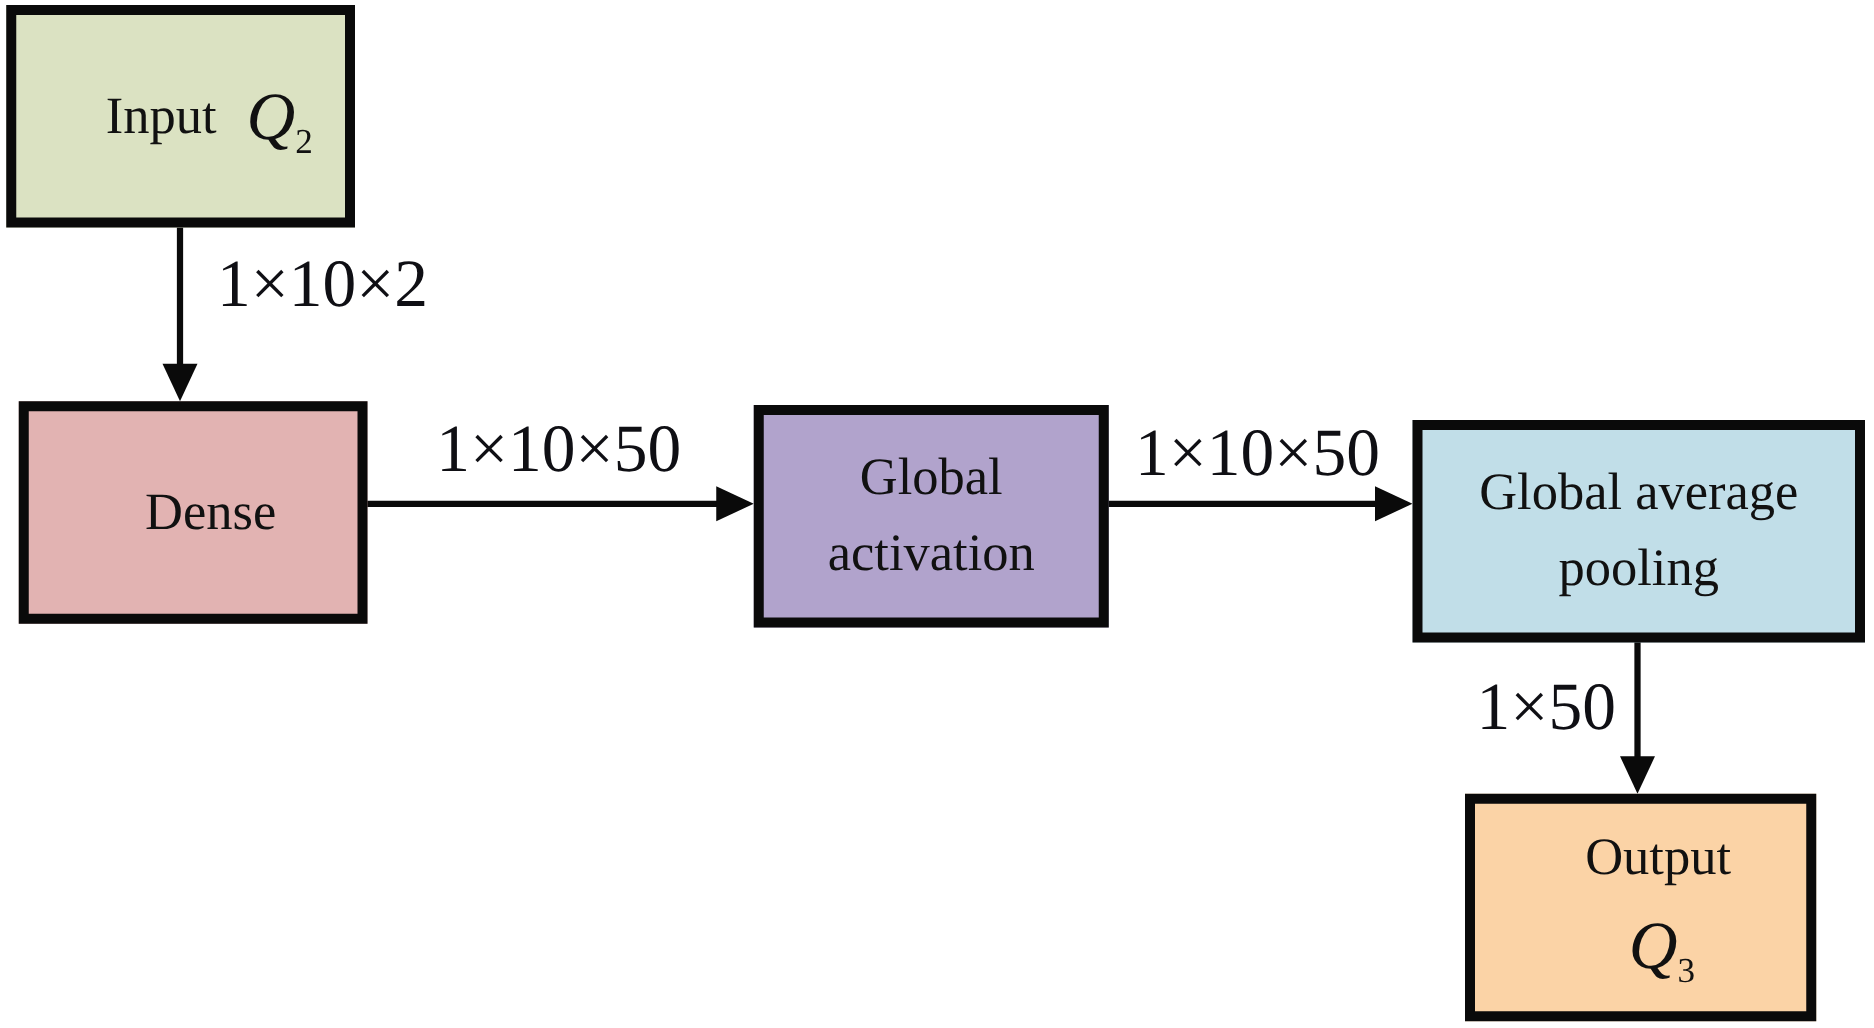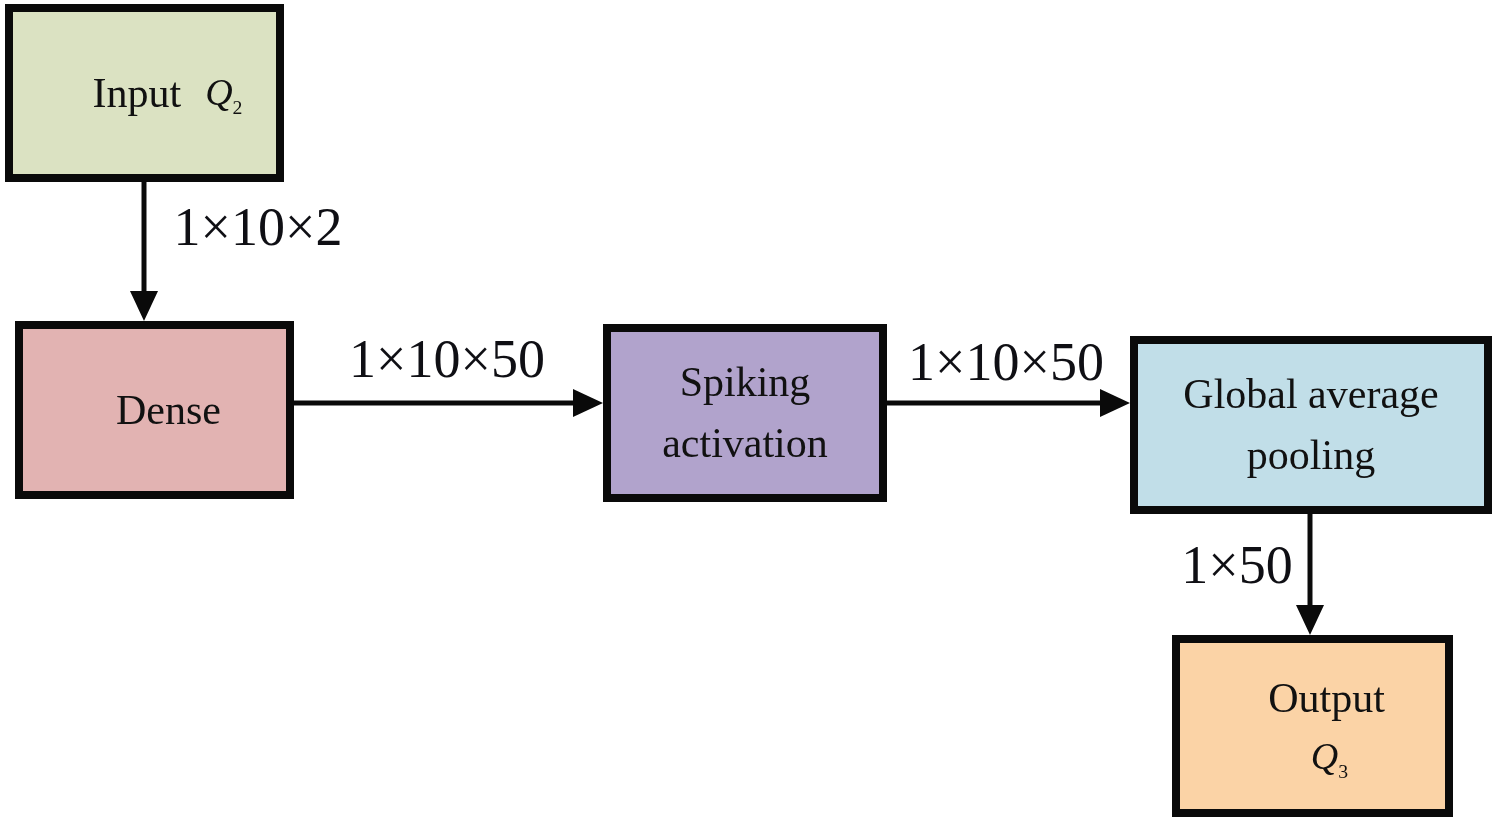--- a/index.html
+++ b/index.html
@@ -19,21 +19,21 @@
     display: flex;
     align-items: center;
     justify-content: center;
     text-align: center;
     font-size: 42px;
     line-height: 1.45;
     color: #111111;
     padding-left: 28px;
   }
   .node .nlabel { padding: 0 18px; }
-  .qsym { font-size: 38px; font-style: italic; margin-left: 6px; white-space: nowrap; }
+  .qsym { font-size: 54px; font-style: italic; margin-left: 6px; white-space: nowrap; }
   .qsym sub { font-size: 0.52em; font-style: normal; line-height: 0; }
   #node-input   { left: 5px;    top: 4px;   width: 279px; height: 178px; }
   #node-dense   { left: 15px;   top: 321px; width: 279px; height: 178px; }
   #node-spiking { left: 603px;  top: 324px; width: 284px; height: 178px; padding: 0 28px; }
   #node-gap     { left: 1130px; top: 336px; width: 362px; height: 178px; padding: 0 20px; }
   #node-output  { left: 1172px; top: 635px; width: 281px; height: 182px; }
   .edges-svg {
     position: absolute;
     left: 0; top: 0;
     width: 1499px; height: 822px;
@@ -77,21 +77,21 @@
   <div class="node" id="node-input" style="background-color: rgb(219, 226, 194);">
     <span class="nlabel">Input</span>
       <span class="qsym"><i>Q</i><sub>2</sub></span>
   </div>
 
   <div class="node" id="node-dense" style="background-color: rgb(226, 179, 178);">
     <span class="nlabel">Dense</span>
   </div>
 
   <div class="node" id="node-spiking" style="background-color: rgb(177, 163, 204);">
-    <span class="nlabel">Spiking activation</span>
+    <span class="nlabel">Global activation</span>
   </div>
 
   <div class="node" id="node-gap" style="background-color: rgb(193, 222, 232);">
     <span class="nlabel">Global average pooling</span>
   </div>
 
   <div class="node" id="node-output" style="background-color: rgb(251, 211, 166); flex-direction: column;">
     <span class="nlabel">Output</span>
       <span class="qsym"><i>Q</i><sub>3</sub></span>
   </div>

